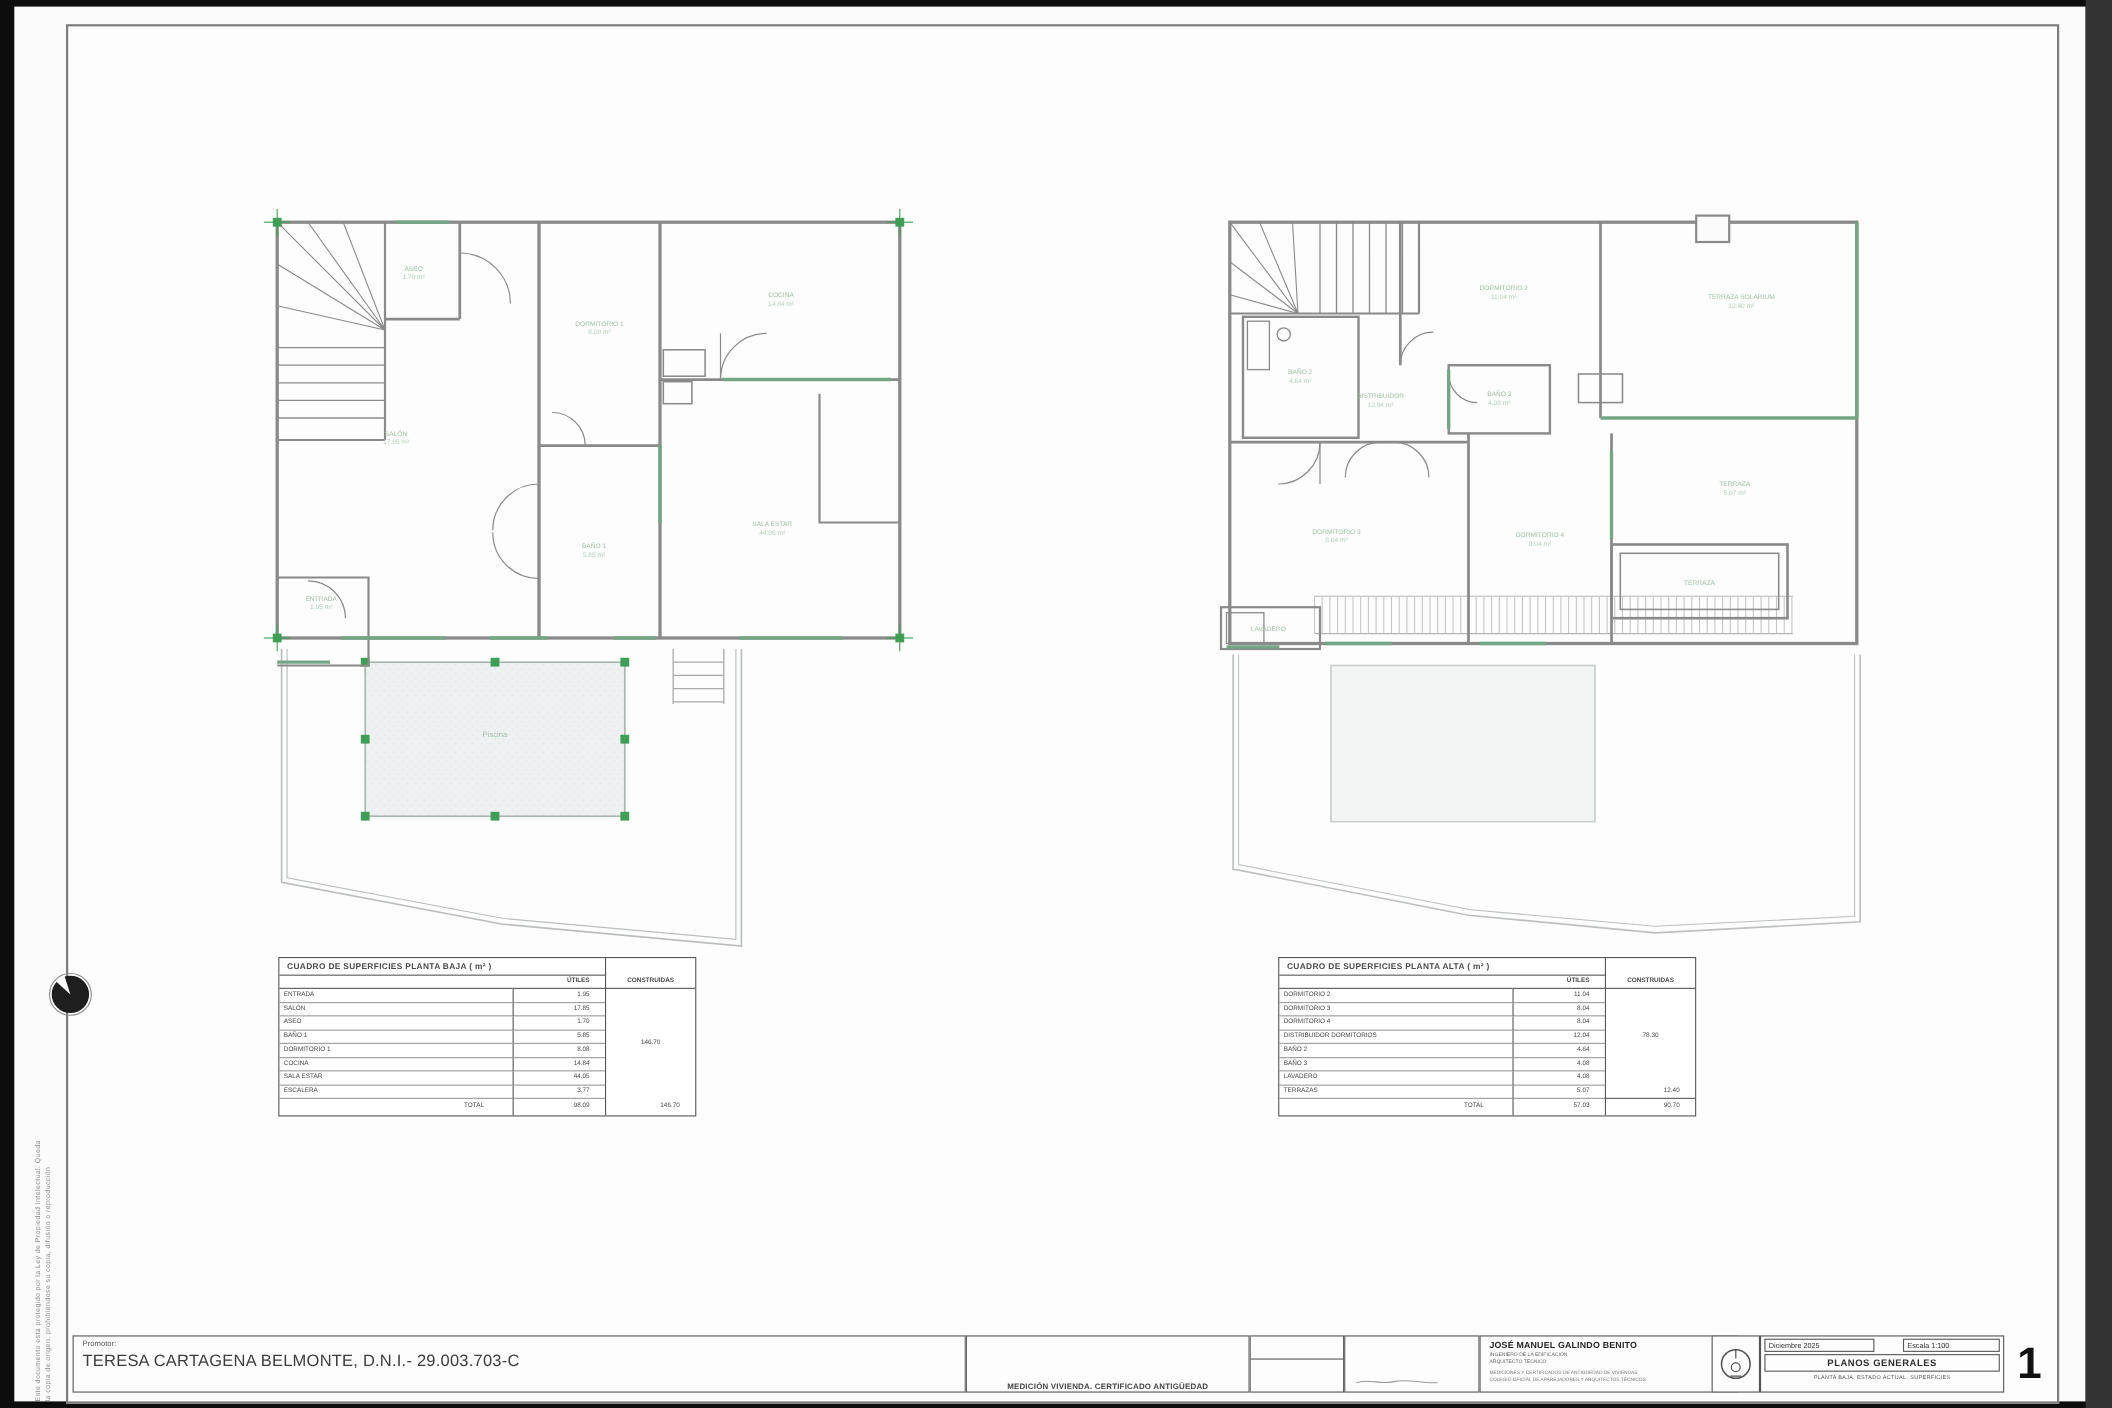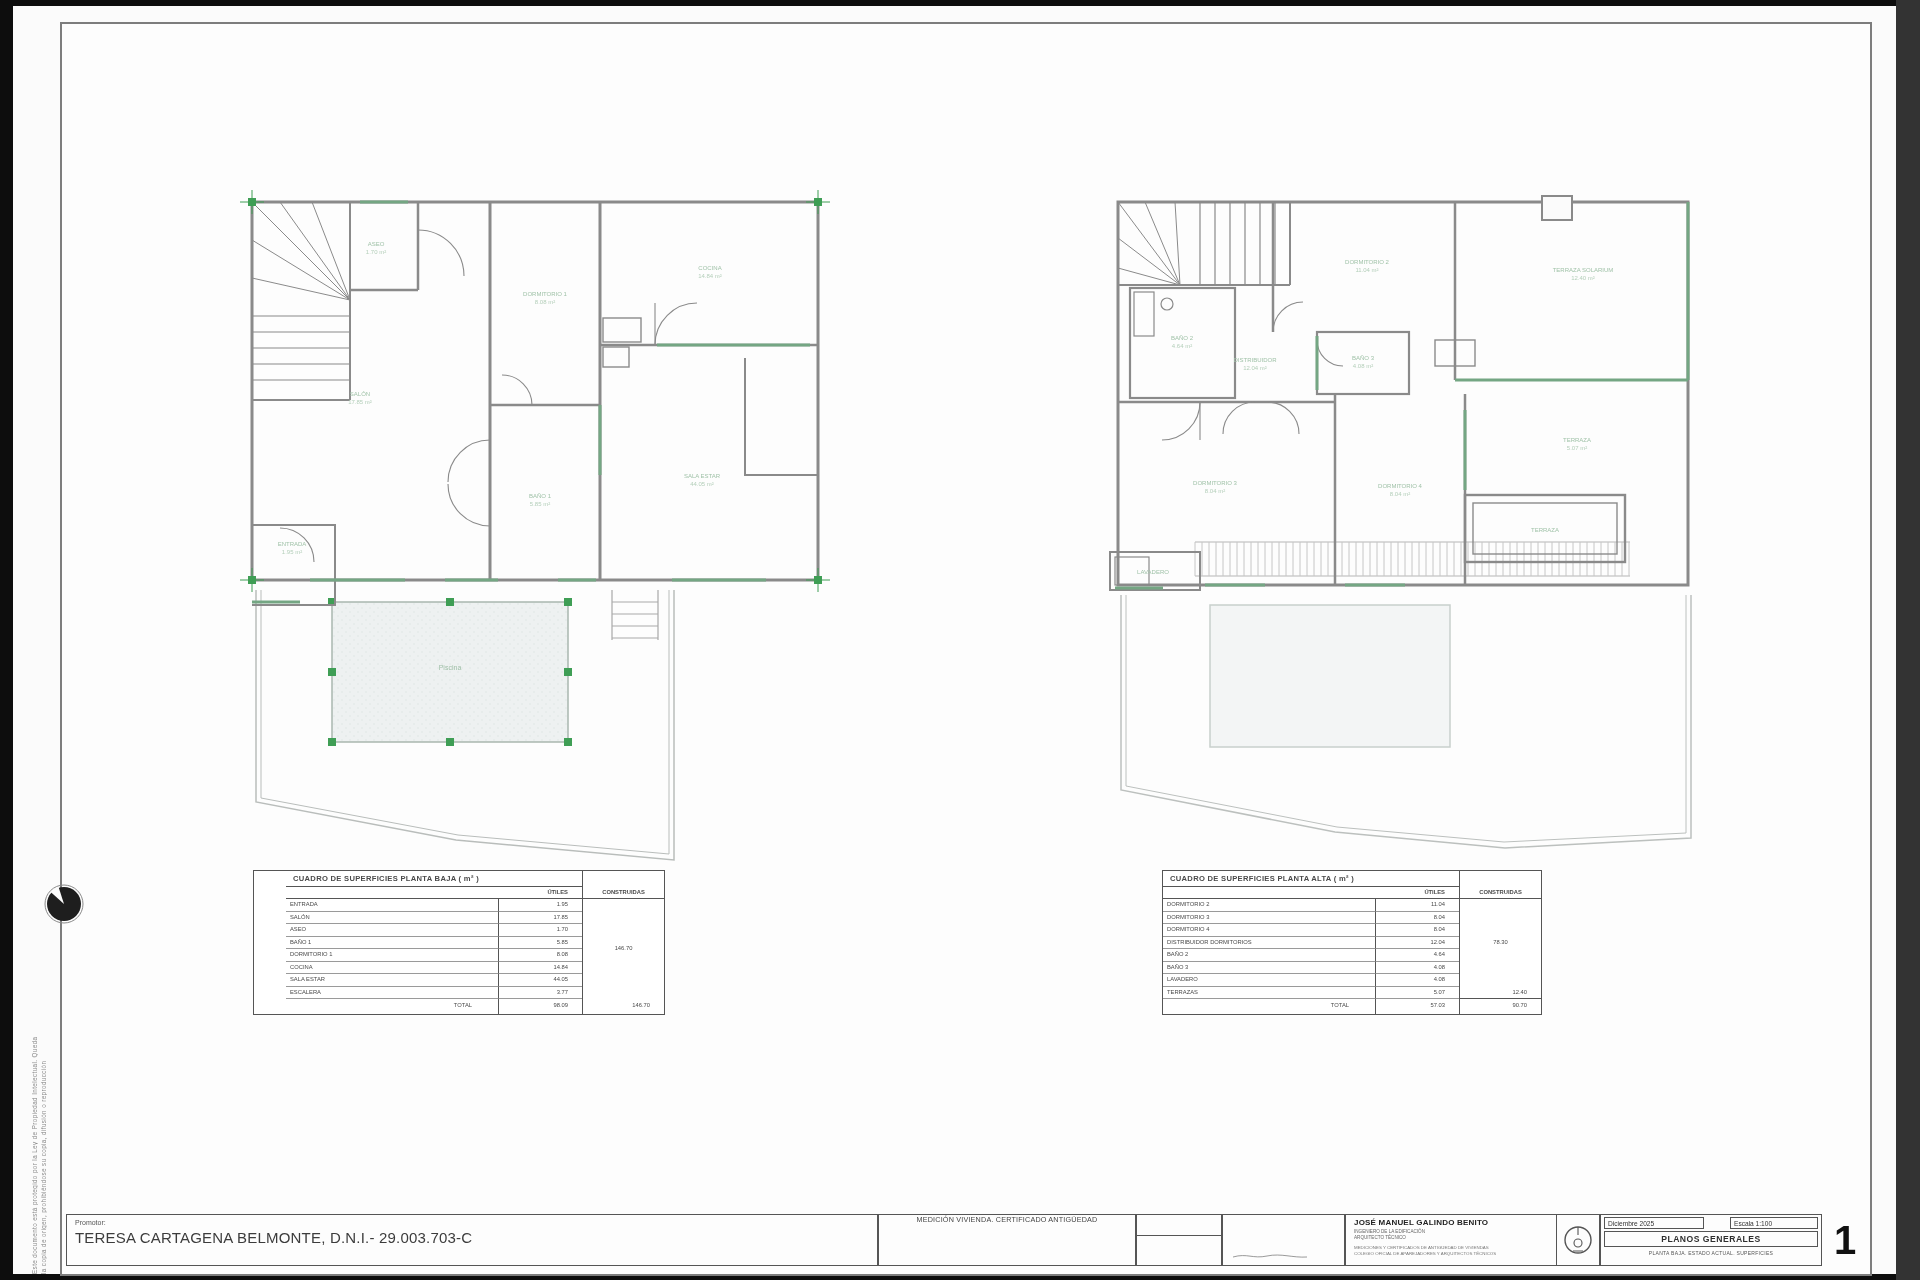--- a/index.html
+++ b/index.html
@@ -29,22 +29,22 @@
   .cq-merged{border-left:1px solid #555;display:flex;align-items:center;justify-content:center;}
   .cq-cextra{border-bottom:1px solid #555;}
   .cq-tlabel{text-align:right;padding:4px 26px 0 0;}
   .cq-total{border-bottom:none;padding-top:4px;}
 
   
   .tb{position:absolute;box-sizing:border-box;border:1.4px solid #555;background:#fdfdfd;color:#3c3c3c;}
   .tb-promotor{left:66px;top:1214px;width:812px;height:52px;padding:4px 0 0 8px;}
   .tb-promotor .lbl{font-size:7px;color:#555;}
   .tb-promotor .nm{font-size:15px;margin-top:3px;letter-spacing:.2px;}
-  .tb-medicion{left:878px;top:1214px;width:258px;height:52px;display:flex;align-items:flex-start;justify-content:center;
-               font-size:7.2px;font-weight:normal;letter-spacing:.2px;text-align:center;color:#444;}
+  .tb-medicion{left:878px;top:1214px;width:258px;height:52px;display:flex;align-items:flex-end;justify-content:center;
+               font-size:7.2px;font-weight:bold;letter-spacing:.2px;text-align:center;color:#444;}
   .tb-small2{left:1136px;top:1214px;width:86px;height:52px;}
   .tb-small2 .div{position:absolute;left:0;right:0;top:20px;border-top:1px solid #555;}
   .tb-sig{left:1222px;top:1214px;width:123px;height:52px;}
   .tb-tecnico{left:1345px;top:1214px;width:235px;height:52px;padding:3px 0 0 8px;}
   .tb-tecnico .nm{font-size:8px;font-weight:bold;color:#222;letter-spacing:.2px;}
   .tb-tecnico .ln{font-size:4.6px;color:#666;margin-top:1.5px;}
   .tb-tecnico .ln2{font-size:4.4px;color:#777;margin-top:1.2px;}
   .tb-tecnico .gap{height:4px;}
   .tb-logo{left:1556px;top:1214px;width:44px;height:52px;display:flex;align-items:center;justify-content:center;}
   .tb-info{left:1600px;top:1214px;width:222px;height:52px;padding:2px 3px;}
@@ -332,21 +332,21 @@
         <text x="295" y="306" fill="#b4cfba">8.04 m²</text>
       <text x="258" y="170">BAÑO 3</text>
         <text x="258" y="178" fill="#b4cfba">4.08 m²</text>
       <text x="472" y="252">TERRAZA</text>
         <text x="472" y="260" fill="#b4cfba">5.07 m²</text>
       <text x="440" y="342">TERRAZA</text>
       <text x="48" y="384">LAVADERO</text>
     </g>
   </svg>
 
-  <div class="cuadro" style="left:253px;top:870px;padding-left:32px;">
+  <div class="cuadro" style="left:253px;top:870px;">
       <div class="cq cq-title" style="grid-area: 1 / 1 / 2 / 3;">CUADRO DE SUPERFICIES PLANTA BAJA ( m² )</div>
       <div class="cq cq-ch" style="grid-area: 1 / 3 / 3 / 4;">CONSTRUIDAS</div>
       <div class="cq cq-blank" style="grid-area: 2 / 1 / 3 / 2;"></div>
       <div class="cq cq-uh" style="grid-area: 2 / 2 / 3 / 3;">ÚTILES</div>
       <div class="cq cq-name" style="grid-area: 3 / 1 / 4 / 2;">ENTRADA</div>
       <div class="cq cq-val" style="grid-area: 3 / 2 / 4 / 3;">1.95</div>
       <div class="cq cq-name" style="grid-area: 4 / 1 / 5 / 2;">SALÓN</div>
       <div class="cq cq-val" style="grid-area: 4 / 2 / 5 / 3;">17.85</div>
       <div class="cq cq-name" style="grid-area: 5 / 1 / 6 / 2;">ASEO</div>
       <div class="cq cq-val" style="grid-area: 5 / 2 / 6 / 3;">1.70</div>

